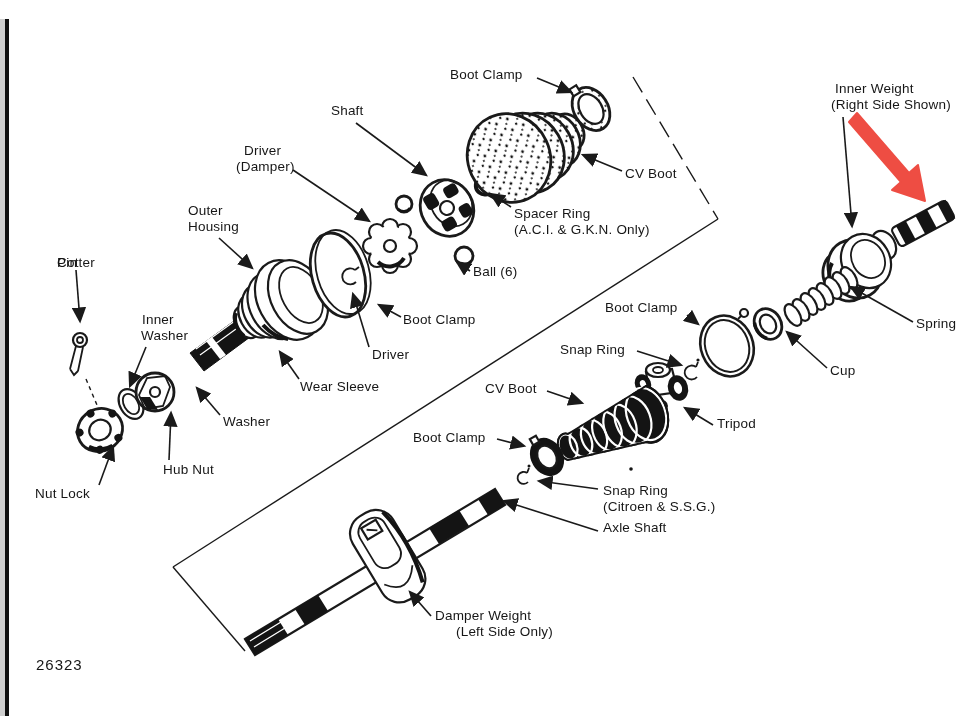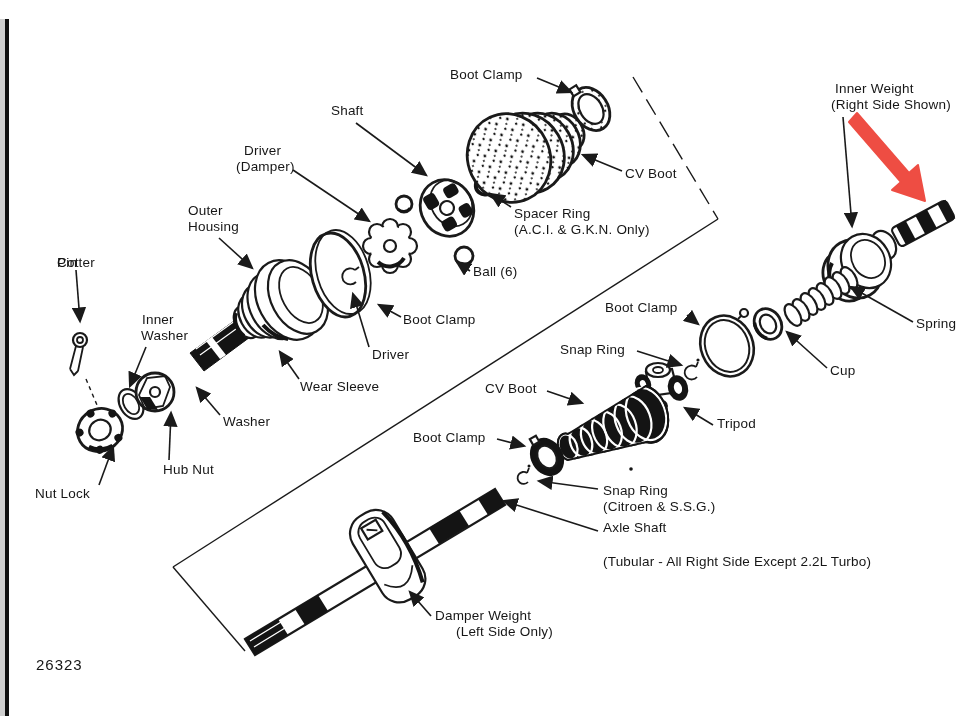--- a/index.html
+++ b/index.html
@@ -315,21 +315,20 @@
   <div class="lbl" style="left:916px;top:297px">Spring</div>
   <div class="lbl" style="left:830px;top:344px">Cup</div>
   <div class="lbl" style="left:605px;top:281px">Boot Clamp</div>
   <div class="lbl" style="left:560px;top:323px">Snap Ring</div>
   <div class="lbl" style="left:717px;top:397px">Tripod</div>
   <div class="lbl" style="left:485px;top:362px">CV Boot</div>
   <div class="lbl" style="left:413px;top:411px">Boot Clamp</div>
   <div class="lbl" style="left:603px;top:464px">Snap Ring</div>
   <div class="lbl" style="left:603px;top:480px">(Citroen &amp; S.S.G.)</div>
   <div class="lbl" style="left:603px;top:501px">Axle Shaft</div>
-  <div class="lbl" style="left:603px;top:535px">(Tubular - All Right Side Except 2.2L Turbo)</div>
   <div class="lbl" style="left:435px;top:589px">Damper Weight</div>
   <div class="lbl" style="left:456px;top:605px">(Left Side Only)</div>
   <div class="lbl num" style="left:36px;top:638px">26323</div>
 
   <div class="edge-gray"></div>
   <div class="edge-black"></div>
   <div class="bottom-gray"></div>
 </div>
 
 </body></html>

